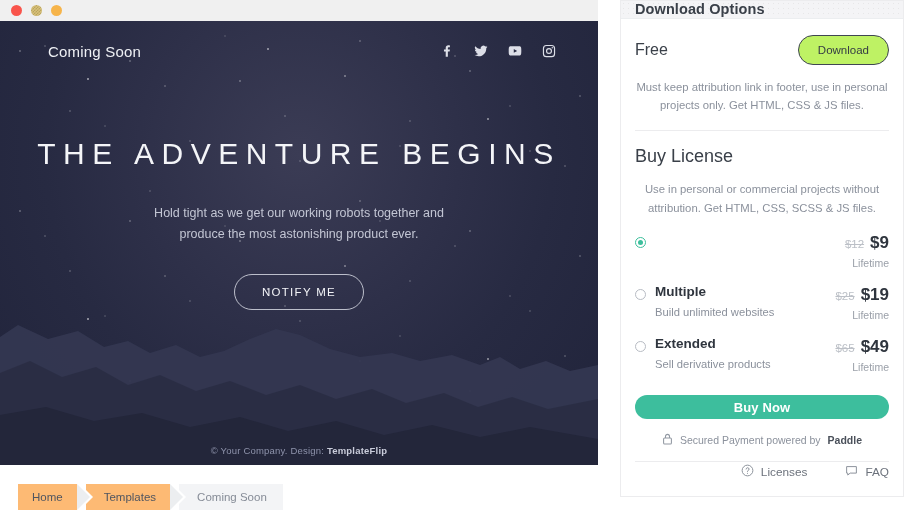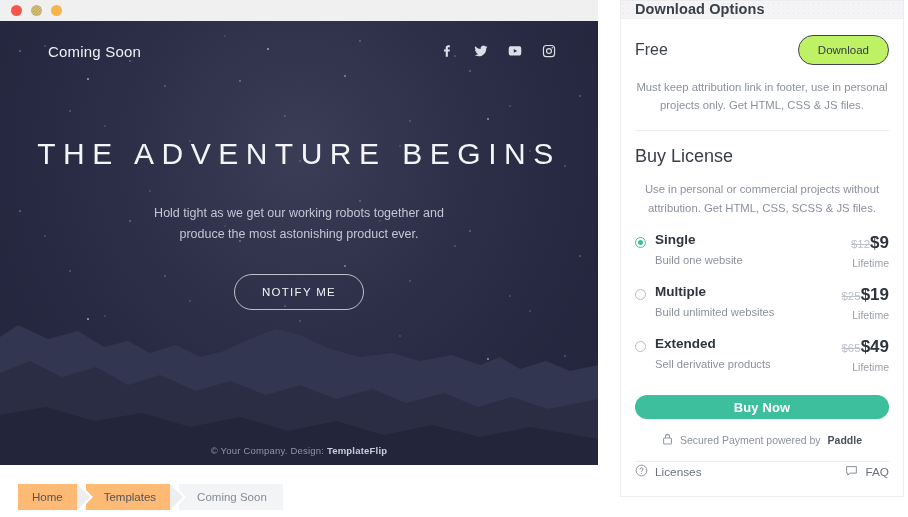--- a/index.html
+++ b/index.html
@@ -188,41 +188,41 @@
     position: relative; cursor: pointer;
   }
   .radio.on { border-color: #3cbf9c; }
   .radio.on::after {
     content: ""; position: absolute; left: 2px; top: 2px;
     width: 5px; height: 5px; border-radius: 50%; background: #3cbf9c;
   }
   .plan-name { font-size: 13.5px; color: #2f353e; font-weight: 700; line-height: 1.1; }
   .plan-sub { font-size: 11.2px; color: #8b919c; margin-top: 6px; }
   .plan-right { text-align: right; }
-  .price-line { display: flex; align-items: baseline; justify-content: flex-end; gap: 0; }
+  .price-line { display: flex; align-items: baseline; justify-content: flex-end; gap: 6px; }
   .price-old {
     font-size: 11.5px; color: #bcc0c7; text-decoration: line-through;
   }
   .price-new { font-size: 17px; color: #2f353e; font-weight: 700; }
   .price-life { font-size: 10.5px; color: #9ba0a9; margin-top: 4px; }
 
   .buy-btn {
     margin-top: 22px; width: 100%; height: 24px; border: none;
     border-radius: 17px; background: #3dbe9d; color: #fff;
     font-size: 13px; font-weight: 700; cursor: pointer; font-family: inherit;
     letter-spacing: .1px;
   }
   .secure {
     margin-top: 14px; display: flex; align-items: center; justify-content: center;
     gap: 7px; color: #8b919c; font-size: 10.5px;
   }
   .secure b { color: #4a505a; font-weight: 700; }
   .hr2 { height: 1px; background: #ececee; margin-top: 14px; }
   .links {
-    display: flex; align-items: center; justify-content: space-between; gap: 22px;
+    display: flex; align-items: center; justify-content: flex-end; gap: 38px;
     margin-top: 2px; padding-bottom: 16px;
   }
   .link-item {
     display: flex; align-items: center; gap: 7px; color: #6c727c;
     font-size: 11.8px; cursor: pointer;
   }
   .ic { display: block; }
 </style>
 </head>
 <body>
@@ -315,24 +315,20 @@
 
       <div class="hr"></div>
 
       <div class="h-buy">Buy License</div>
       <div class="desc">Use in personal or commercial projects without attribution. Get HTML, CSS, SCSS &amp; JS files.</div>
 
       
       <div class="plan">
         <div class="plan-left">
           <span class="radio on"></span>
-          <div>
-            <div class="plan-name">Single</div>
-            <div class="plan-sub">Build one website</div>
-          </div>
         </div>
         <div class="plan-right">
           <div class="price-line">
             <span class="price-old">$12</span>
             <span class="price-new">$9</span>
           </div>
           <div class="price-life">Lifetime</div>
         </div>
       </div>
 

